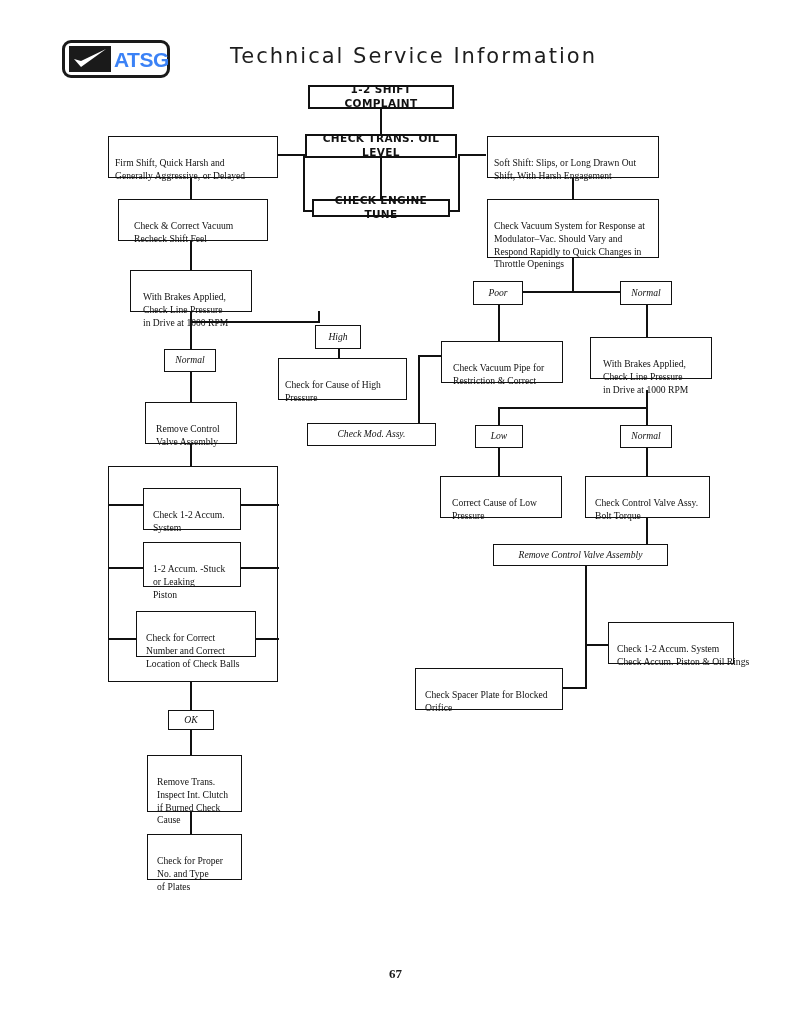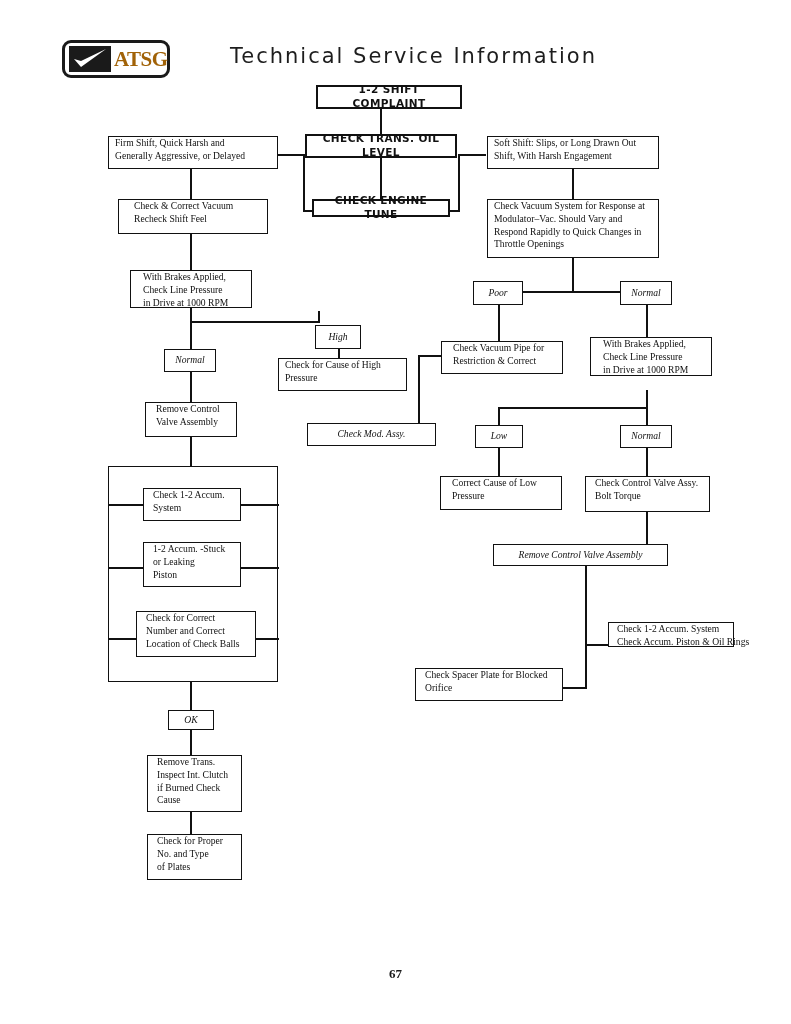--- a/index.html
+++ b/index.html
@@ -34,25 +34,25 @@
     padding: 3px 4px;
   }
   #logo-mark {
     width: 42px; height: 26px;
     background: #1a1a1a;
     position: relative;
     flex: none;
   }
   #logo-mark svg { display: block; }
   #logo-text {
-    font-family: Liberation Serif, serif;
+    font-family: Liberation Sans, sans-serif;
     font-weight: 700;
     font-size: 21px;
     letter-spacing: -0.5px;
-    color: #a16207;
+    color: #3b82f6;
     margin-left: 3px;
     line-height: 1;
   }
   #doc-title {
     position: absolute;
     left: 230px; top: 44px;
     font-family: "DejaVu Sans", sans-serif;
     font-size: 21px;
     letter-spacing: 2.0px;
     color: #1d1d1d;
@@ -72,21 +72,21 @@
   
   .node {
     position: absolute;
     box-sizing: border-box;
     border: 1.6px solid #111111;
     background: #ffffff;
     font-family: "Liberation Serif", serif;
     font-size: 9.6px;
     line-height: 1.33;
     color: #111111;
-    padding: 0 6px;
+    padding: 20px 6px;
     z-index: 3;
   }
   .node.bold {
     border-width: 2.4px;
     font-family: "DejaVu Sans", sans-serif;
     font-weight: 700;
     font-size: 10.5px;
     letter-spacing: 0.4px;
     display: flex;
     align-items: center;
@@ -200,21 +200,21 @@
   <div class="ln-h" style="left:241px; top:567px; width:38px;"></div>
   <div class="ln-h" style="left:108px; top:638px; width:28px;"></div>
   <div class="ln-h" style="left:255px; top:638px; width:24px;"></div>
 
   <div class="ln-v" style="left:190px; top:682px; height:28px;"></div>
 
   <div class="ln-v" style="left:190px; top:730px; height:25px;"></div>
 
   <div class="ln-v" style="left:190px; top:812px; height:22px;"></div>
 
-  <div class="node bold" style="left:308px; top:85px; width:146px; height:24px;margin-left:8px;">
+  <div class="node bold" style="left:308px; top:85px; width:146px; height:24px;">
     <span>1-2 SHIFT COMPLAINT</span>
   </div>
 
   <div class="node bold" style="left:305px; top:134px; width:152px; height:24px;">
     <span>CHECK TRANS. OIL LEVEL</span>
   </div>
 
   <div class="node bold" style="left:312px; top:199px; width:138px; height:18px;">
     <span>CHECK  ENGINE  TUNE</span>
   </div>

